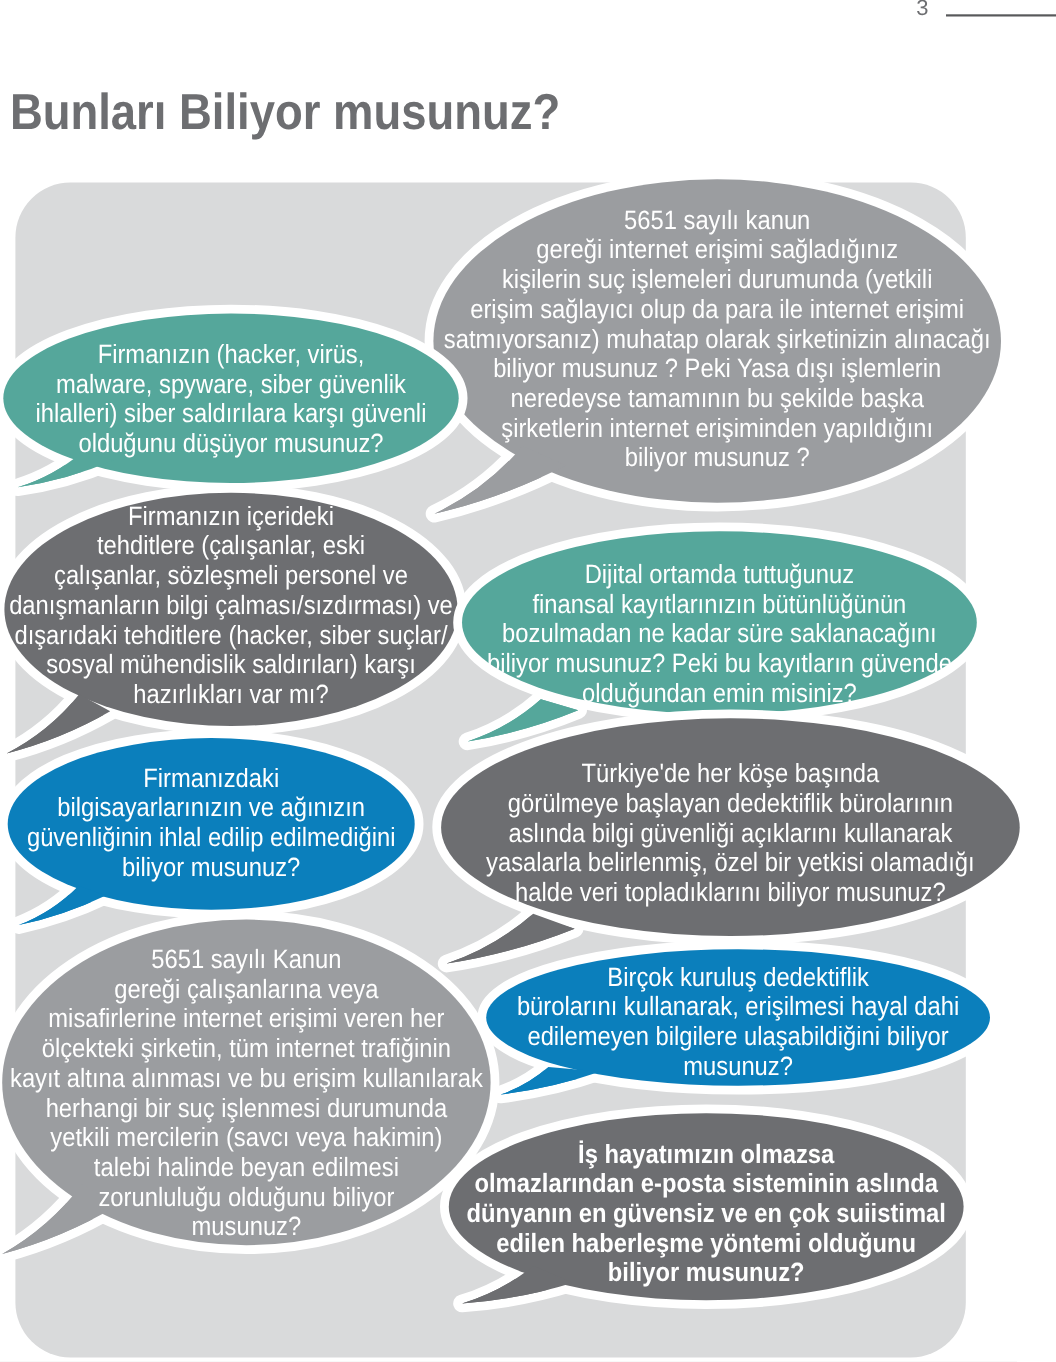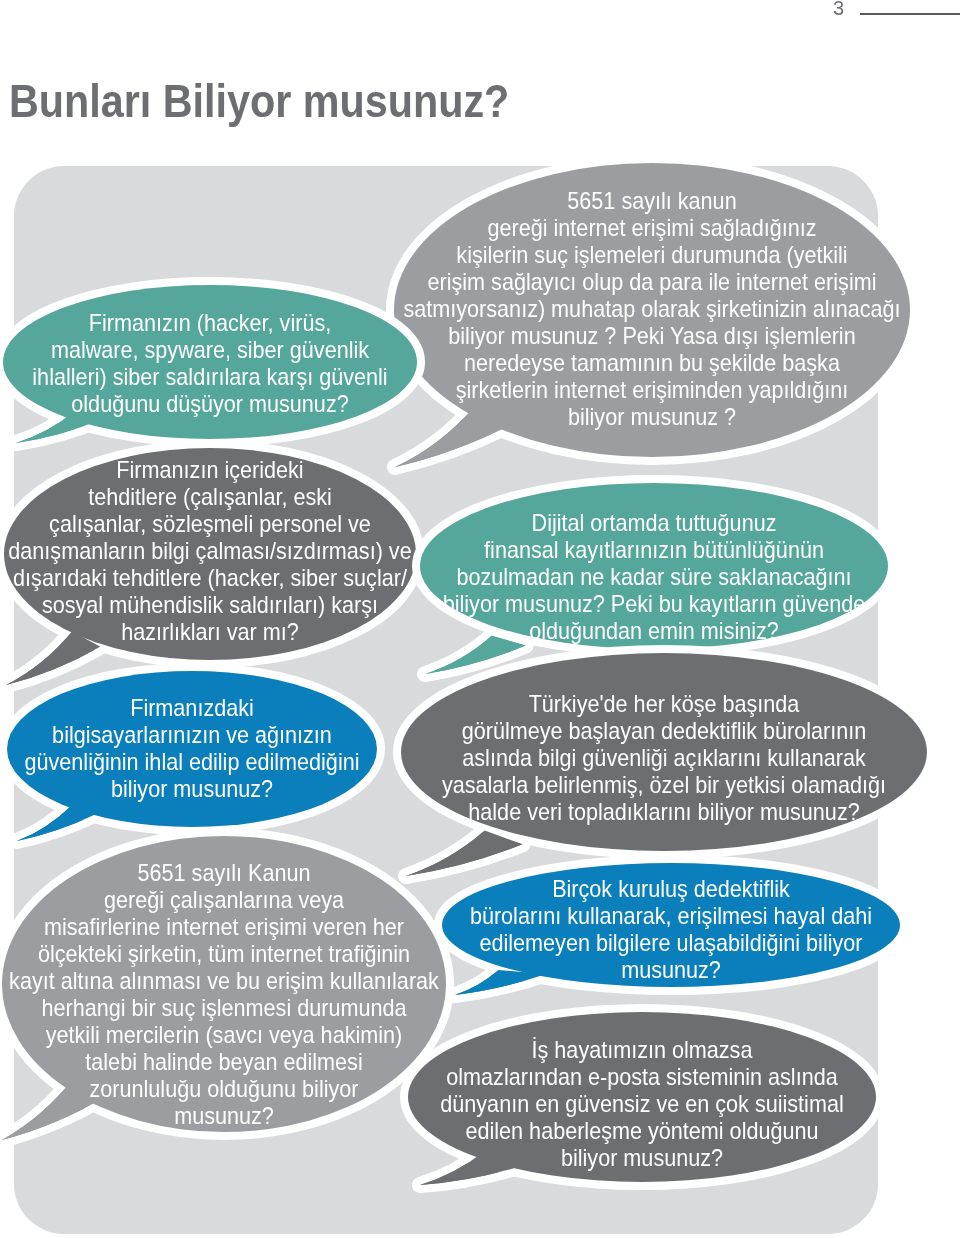--- a/index.html
+++ b/index.html
@@ -122,21 +122,21 @@
         <svg class="bubbles" viewBox="0 0 960 1238">
           <path d="M 498.5 970.0 Q 479.2 986.8 455 995 Q 501.6 989.4 545.9 974.1 Z" fill="#0b7fbc" stroke="#ffffff" stroke-width="16" paint-order="stroke" stroke-linejoin="round"></path>
           <ellipse cx="671" cy="925" rx="229" ry="62" fill="#0b7fbc" stroke="#ffffff" stroke-width="16" paint-order="stroke"></ellipse>
           <path d="M 498.5 970.0 Q 479.2 986.8 455 995 Q 501.6 989.4 545.9 974.1 Z" fill="#0b7fbc" stroke="none" stroke-width="16" paint-order="stroke" stroke-linejoin="round"></path>
         </svg>
         <div class="btext" style="left: 271px; top: 875px; width: 800px; font-size: 24px; line-height: 27px;">Birçok kuruluş dedektiflik
 bürolarını kullanarak, erişilmesi hayal dahi
 edilemeyen bilgilere ulaşabildiğini biliyor
 musunuz?</div>
       </div>
-      <div class="bwrap" style="z-index: 9;">
+      <div class="bwrap" style="z-index: 9; font-weight: bold;">
         <svg class="bubbles" viewBox="0 0 960 1238">
           <path d="M 485.1 1150.8 Q 455.8 1174.1 420 1185 Q 471.6 1181.4 520.9 1166.1 Z" fill="#6d6e71" stroke="#ffffff" stroke-width="16" paint-order="stroke" stroke-linejoin="round"></path>
           <ellipse cx="642" cy="1097" rx="234" ry="85" fill="#6d6e71" stroke="#ffffff" stroke-width="16" paint-order="stroke"></ellipse>
           <path d="M 485.1 1150.8 Q 455.8 1174.1 420 1185 Q 471.6 1181.4 520.9 1166.1 Z" fill="#6d6e71" stroke="none" stroke-width="16" paint-order="stroke" stroke-linejoin="round"></path>
         </svg>
         <div class="btext" style="left: 242px; top: 1035.5px; width: 800px; font-size: 24px; line-height: 27px;">İş hayatımızın olmazsa
 olmazlarından e-posta sisteminin aslında
 dünyanın en güvensiz ve en çok suiistimal
 edilen haberleşme yöntemi olduğunu
 biliyor musunuz?</div>

